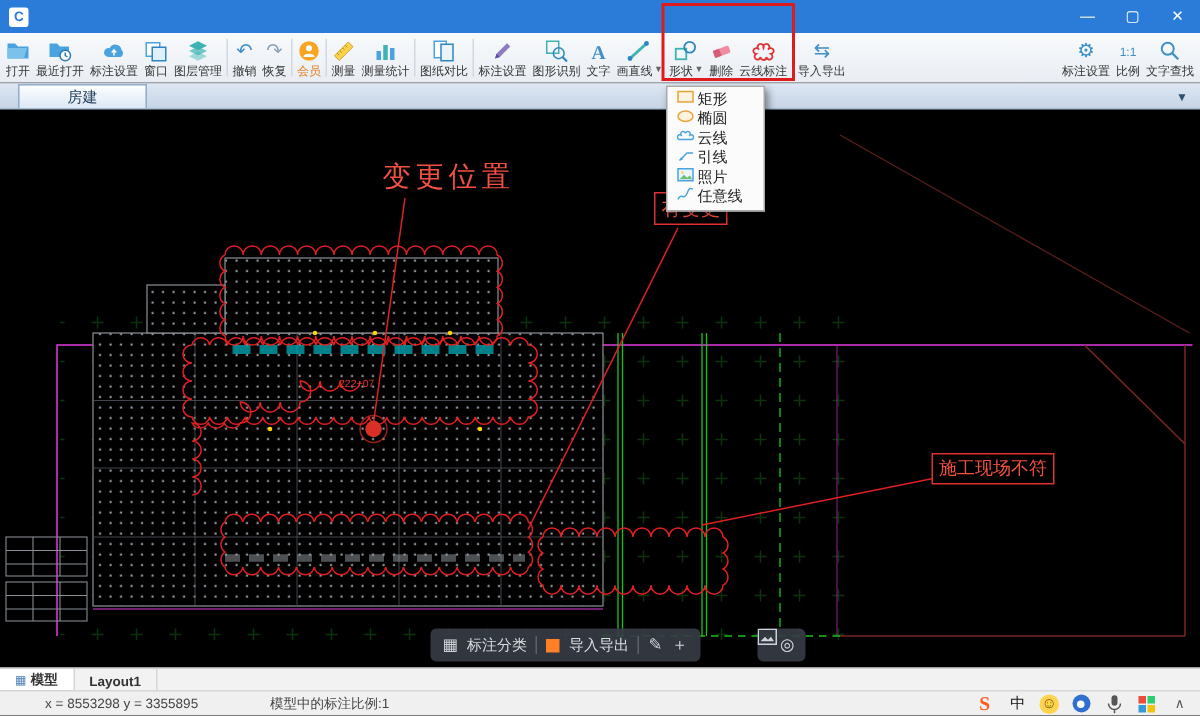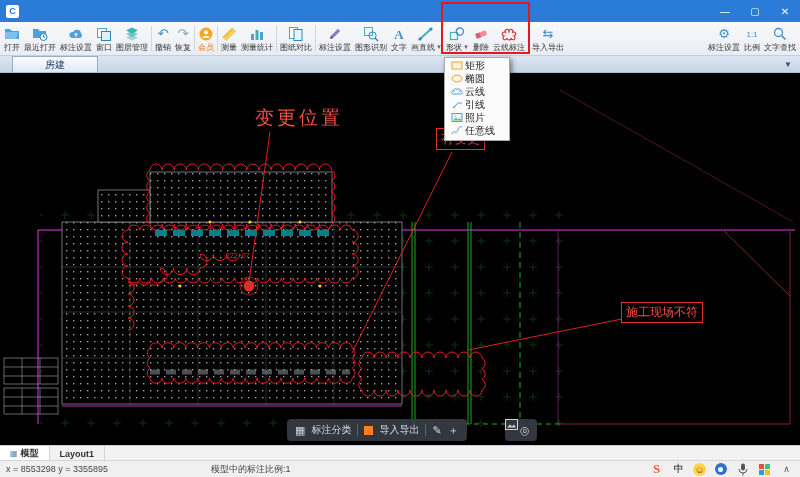--- a/index.html
+++ b/index.html
@@ -68,22 +68,22 @@
   .bottombar{position:absolute;left:0;top:445px;width:800px;height:15px;background:#f2f2f2;
              border-top:1px solid #cfcfcf;display:flex;font-size:9px;color:#333;z-index:30;}
   .btab{padding:0 10px;display:flex;align-items:center;gap:3px;border-right:1px solid #d5d5d5;font-weight:bold;}
   .btab.active{background:#fff;font-weight:bold;}
   .gridico{font-size:8px;color:#4a7fb5;}
 
   
   .statusbar{position:absolute;left:0;top:460px;width:800px;height:17px;background:#f0f0f0;
              border-top:1px solid #d6d6d6;display:flex;align-items:center;font-size:9px;color:#444;
              padding:0 6px;box-sizing:border-box;z-index:30;}
-  .coords{min-width:150px;}
-  .scaletxt{margin-left:55px;}
+  .coords{min-width:150px;margin-left:24px;}
+  .scaletxt{}
   .tray{margin-left:auto;display:flex;align-items:center;gap:7px;}
   .tico{width:15px;height:15px;display:flex;align-items:center;justify-content:center;font-size:11px;}
   .t-s{color:#ff5a1f;font-weight:bold;font-family:"Liberation Serif",serif;font-size:13px;}
   .t-zh{color:#111;font-size:10px;}
   .t-face{background:#ffd34d;border-radius:50%;color:#7a5c00;font-size:10px;width:13px;height:13px;}
   .t-blue{background:#2f6fd0;border-radius:50%;width:12px;height:12px;}
   .t-blue i{display:block;width:5px;height:5px;background:#fff;border-radius:50%;margin:3.5px auto;}
   .t-grid{display:grid;grid-template-columns:5px 5px;grid-template-rows:5px 5px;gap:1px;}
   .t-grid i{display:block;}
   .t-caret{color:#555;font-size:9px;}

